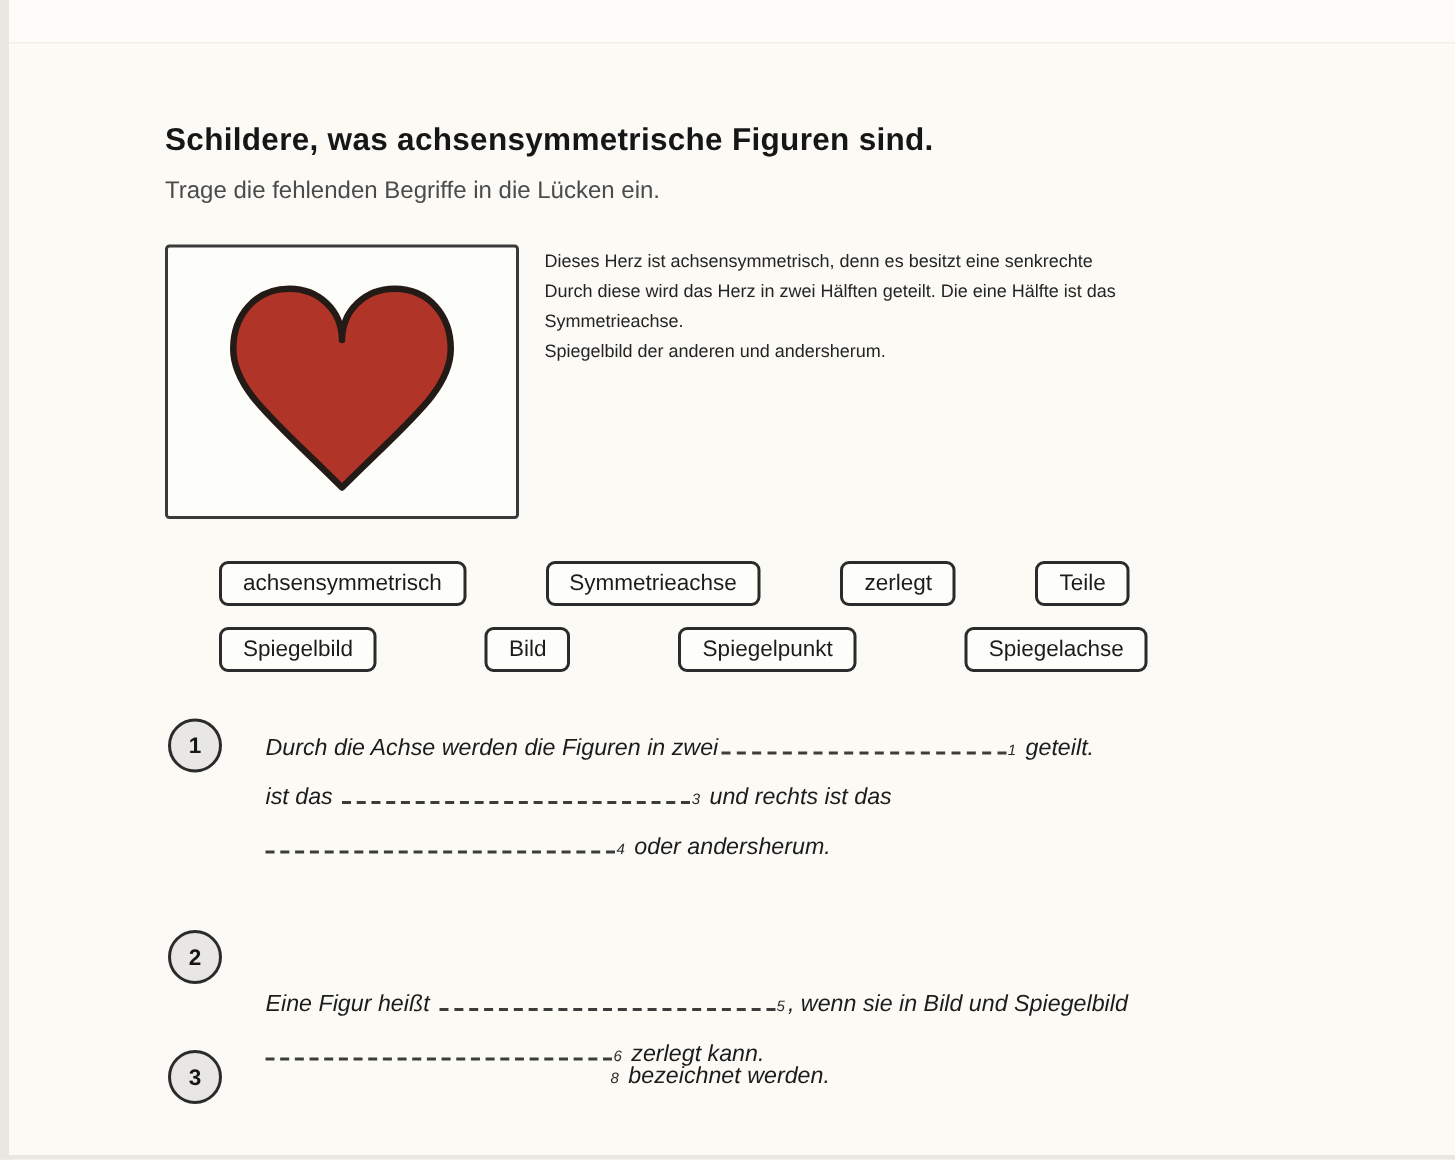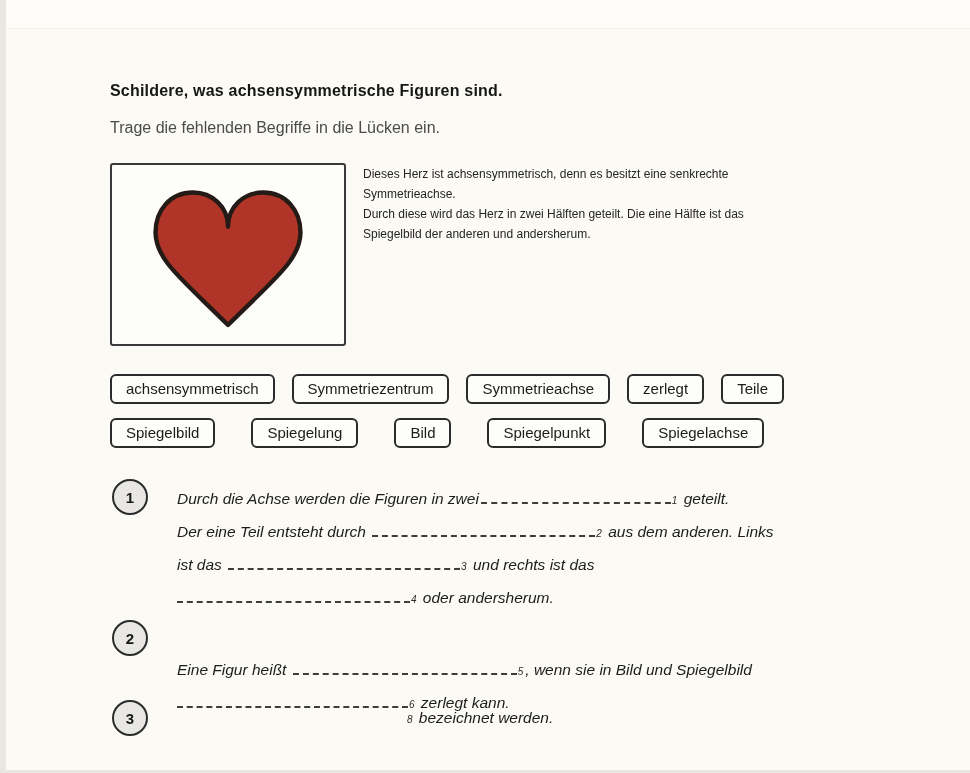--- a/index.html
+++ b/index.html
@@ -18,21 +18,21 @@
   .frame-top {
     position: absolute; left: 6px; top: 0; width: 964px; height: 29px;
     background: #fdfcf8; border-bottom: 1px solid #f0efe9;
   }
   .frame-bottom {
     position: absolute; left: 0; bottom: 0; width: 970px; height: 3px;
     background: #e8e7e2;
   }
   .page-title {
     position: absolute; left: 110px; top: 82px;
-    font-size: 16px; font-weight: bold; color: #161616;
+    font-size: 21px; font-weight: bold; color: #161616;
     letter-spacing: 0.2px;
     text-align: center;
   }
   .page-subtitle {
     position: absolute; left: 110px; top: 119px;
     font-size: 16px; color: #4b4b4b;
   }
   .example-box {
     position: absolute; left: 110px; top: 163px; width: 236px; height: 183px;
     background: #fdfdfa; border: 2px solid #3a3a3a; border-radius: 3px;
@@ -44,21 +44,21 @@
   }
   .word-row {
     position: absolute; left: 110px; display: flex; gap: 17px;
   }
   .word-row-1 { top: 374px; }
   .word-row-2 { top: 418px; gap: 36px; }
   .word-chip {
     background: #fdfdfa; border: 2px solid #2b2b2b; border-radius: 6px;
     font-family: "Liberation Sans", sans-serif;
     font-size: 15px; color: #1c1c1c; padding: 4px 14px 5px 14px;
-    white-space: nowrap; cursor: pointer;
+    white-space: nowrap; cursor: pointer; margin-left: 36px;
   }
   .exercise-badge {
     position: absolute; left: 112px; width: 36px; height: 36px;
     border: 2px solid #2b2b2b; border-radius: 50%;
     background: #e8e7e3;
     display: flex; align-items: center; justify-content: center;
     font-size: 15px; font-weight: bold; color: #161616;
   }
   .badge-1 { top: 479px; }
   .badge-2 { top: 620px; }
@@ -93,47 +93,44 @@
 <div class="page-subtitle">Trage die fehlenden Begriffe in die Lücken ein.</div>
 
 <div class="example-box">
   <svg width="168" height="160" viewBox="0 0 100 96">
     <path d="M50 31 C50 19 40.5 10.5 29 10.5 C15 10.5 6.5 21.5 6.5 34.5 C6.5 51 23 63 50 90 C77 63 93.5 51 93.5 34.5 C93.5 21.5 85 10.5 71 10.5 C59.5 10.5 50 19 50 31 Z" fill="#b13428" stroke="#241a16" stroke-width="2.6" stroke-linejoin="round"></path>
   </svg>
 </div>
 
 <div class="example-text">
   <div>Dieses Herz ist achsensymmetrisch, denn es besitzt eine senkrechte</div>
+  <div>Durch diese wird das Herz in zwei Hälften geteilt. Die eine Hälfte ist das</div>
   <div>Symmetrieachse.</div>
-  <div>Durch diese wird das Herz in zwei Hälften geteilt. Die eine Hälfte ist das</div>
   <div>Spiegelbild der anderen und andersherum.</div>
 </div>
 
 <div class="word-row word-row-1">
   <button class="word-chip">achsensymmetrisch</button>
-  <button class="word-chip">Symmetriezentrum</button>
   <button class="word-chip">Symmetrieachse</button>
   <button class="word-chip">zerlegt</button>
   <button class="word-chip">Teile</button>
 </div>
 
 <div class="word-row word-row-2">
   <button class="word-chip">Spiegelbild</button>
-  <button class="word-chip">Spiegelung</button>
   <button class="word-chip">Bild</button>
   <button class="word-chip">Spiegelpunkt</button>
   <button class="word-chip">Spiegelachse</button>
 </div>
 
 <div class="exercise-badge badge-1">
   <span>1</span>
 </div>
 <div class="exercise-lines lines-1">
   <div class="ex-line"><span>Durch die Achse werden die Figuren in zwei</span><span class="blank" style="width:190px"></span><span class="idx">1</span><span> geteilt.</span></div>
-  <div class="ex-line"><span>Der eine Teil entsteht durch </span><span class="blank" style="width:223px"></span><span class="idx">2</span><span> aus dem anderen. Links</span></div>
   <div class="ex-line"><span>ist das </span><span class="blank" style="width:232px"></span><span class="idx">3</span><span> und rechts ist das</span></div>
   <div class="ex-line"><span></span><span class="blank" style="width:233px;margin-left:0"></span><span class="idx">4</span><span> oder andersherum.</span></div>
 </div>
 
 <div class="exercise-badge badge-2">
   <span>2</span>
 </div>
 <div class="exercise-lines lines-2">
   <div class="ex-line"><span>Eine Figur heißt </span><span class="blank" style="width:224px"></span><span class="idx">5</span><span>, wenn sie in Bild und Spiegelbild</span></div>
   <div class="ex-line"><span></span><span class="blank" style="width:231px;margin-left:0"></span><span class="idx">6</span><span> zerlegt kann.</span></div>

